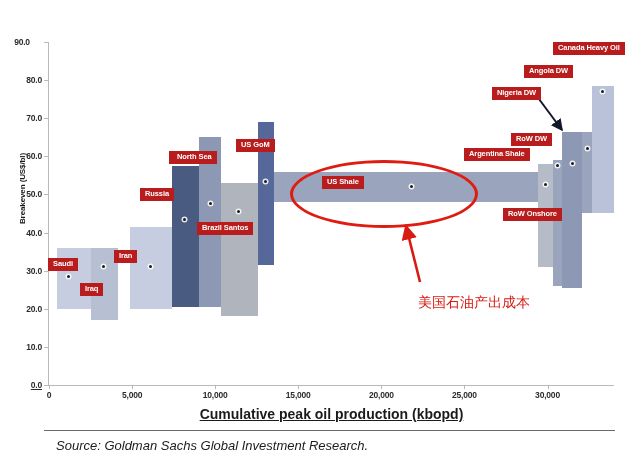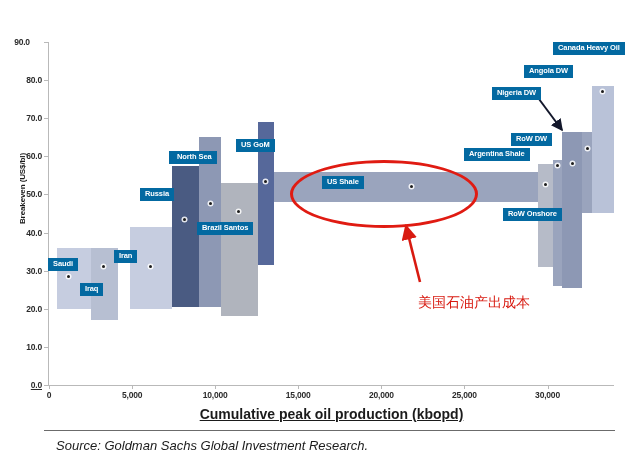--- a/index.html
+++ b/index.html
@@ -79,21 +79,21 @@
   .bar-dot{
     position:absolute;
     width:3px;height:3px;border-radius:50%;
     background:#1c1c1c;
     box-shadow:0 0 0 1.5px rgba(255,255,255,0.85);
   }
 
   
   .dlabel{
     position:absolute;
-    background:#0369a1;
+    background:#b91c1c;
     color:#ffffff;
     font-size:7.5px;
     font-weight:bold;
     letter-spacing:-0.1px;
     padding:2px 5px 3px 5px;
     white-space:nowrap;
     line-height:8px;
   }
 
   

